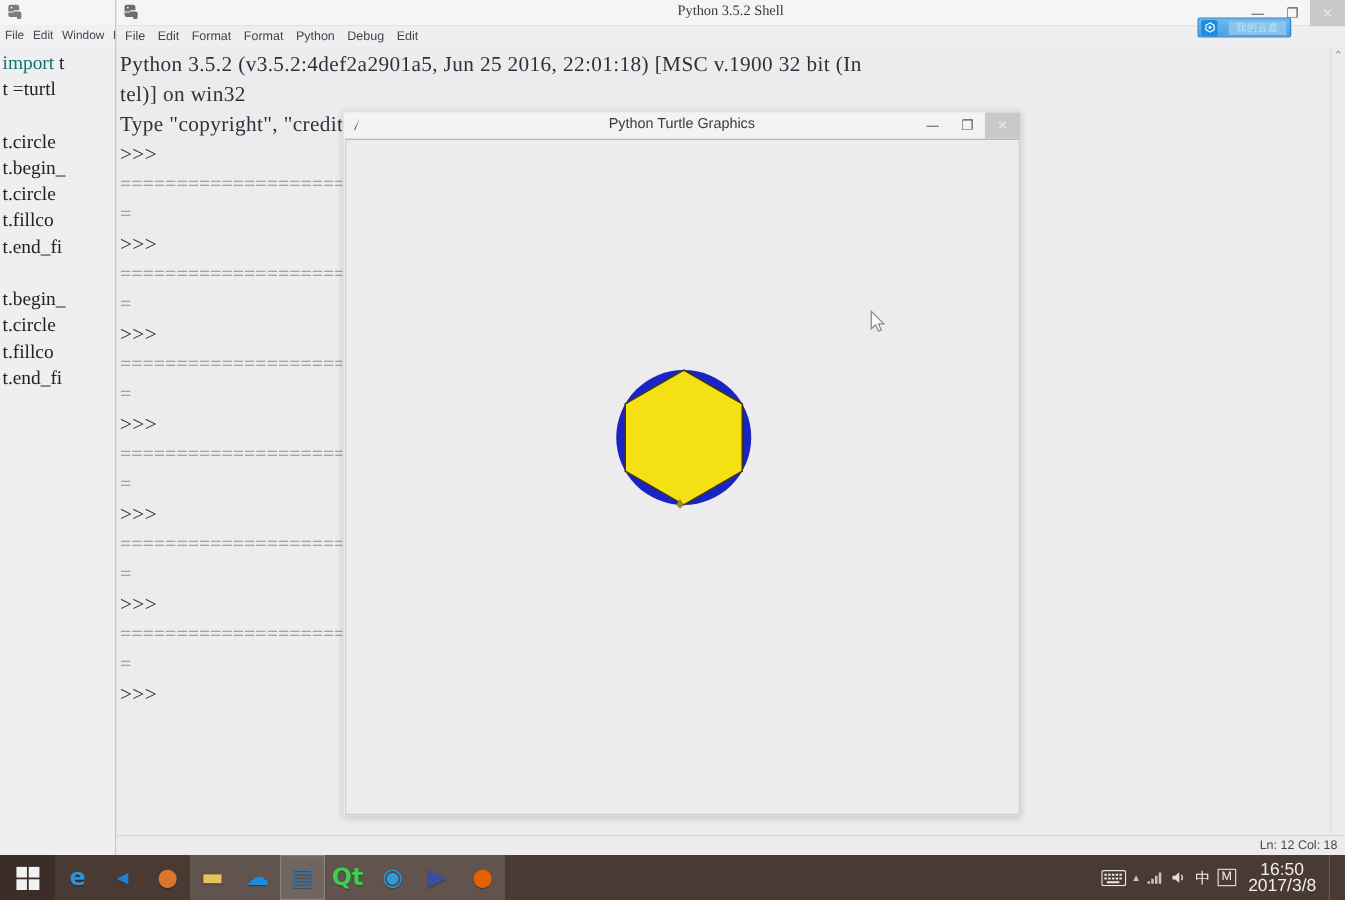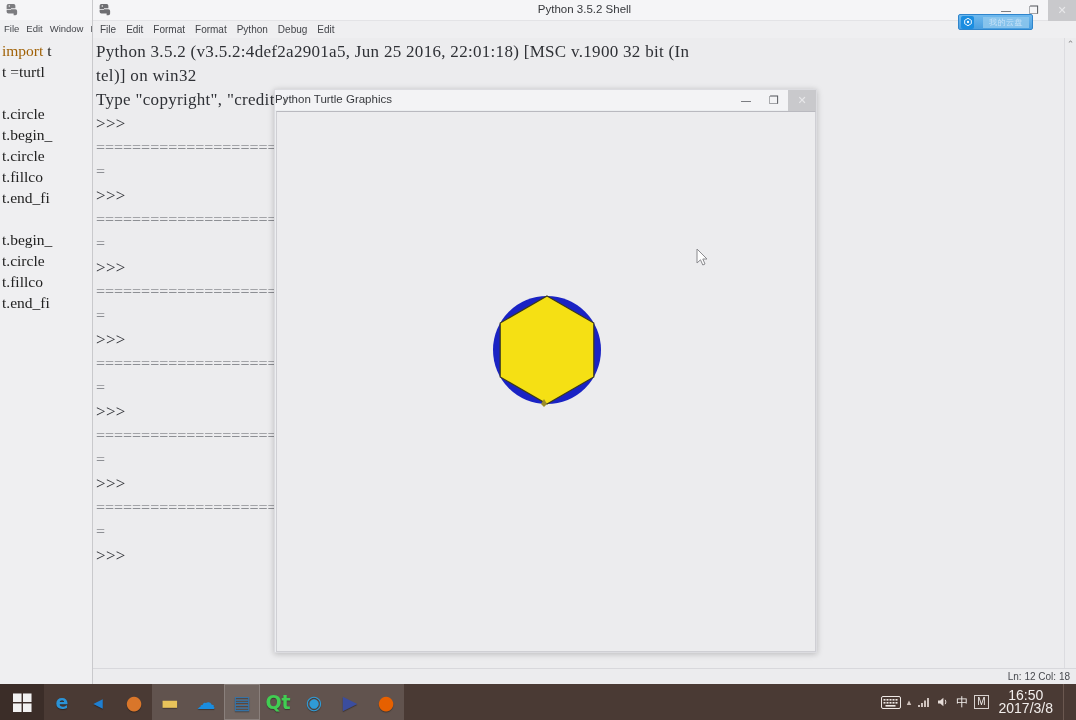--- a/index.html
+++ b/index.html
@@ -25,35 +25,35 @@
   #editor-menubar{
     height:16px; background:#f0f0f2; font-size:9.5px; color:#44464b;
     padding-left:4px; display:flex; gap:7px; align-items:center;
     white-space:nowrap; overflow:hidden;
   }
   #editor-menubar span{ cursor:default; }
   #editor-code{
     padding:4px 0 0 2px; font-family:"Liberation Serif", serif;
     font-size:15.5px; line-height:21px; color:#222; white-space:pre;
   }
-  #editor-code .kw{ color:#a16207; }
+  #editor-code .kw{ color:#0f766e; }
   #editor-code .ln{ display:block; height:21px; overflow:hidden; }
 
   
   #shell-window{
     position:absolute; left:93px; top:0; width:983px; height:684px;
     background:#ececee; overflow:hidden;
   }
   #shell-titlebar{
     height:21px; background:#f5f5f7; position:relative;
     border-bottom:1px solid #e3e3e6;
   }
   #shell-title{
     position:absolute; left:0; right:0; top:3px; text-align:center;
-    font-size:11.5px; color:#37393d;
+    font-size:11.5px; color:#37393d;font-family:Liberation Serif, serif;
   }
   .winbtns{ position:absolute; top:0; right:0; height:21px; display:flex; }
   .winbtn{
     width:28px; height:21px; display:flex; align-items:center; justify-content:center;
     font-size:11px; color:#55575c; font-family:"DejaVu Sans", sans-serif;
   }
   .winbtn.close{ background:#c9c9cc; color:#e8e8ea; }
   #shell-menubar{
     height:17px; background:#efeff1; font-size:10px; color:#43454a;
     padding-left:7px; display:flex; gap:10px; align-items:center;
@@ -82,21 +82,21 @@
   
   #turtle-window{
     position:absolute; left:274px; top:89px; width:543px; height:564px;
     background:#eceef0; box-shadow:0 1px 6px rgba(0,0,0,.22);
     border:1px solid #dcdce0;
   }
   #turtle-titlebar{
     height:20px; background:#f3f3f5; position:relative;
   }
   #turtle-title{
-    position:absolute; left:0; right:0; top:3px; text-align:left;
+    position:absolute; left:0; right:0; top:3px; text-align:center;
     font-size:11.5px; color:#37393d;
   }
   #turtle-canvas{
     position:absolute; left:1px; top:21px; width:540px; height:541px;
     background:#ececee; border:1px solid #cfcfd4; border-top:1px solid #b9b9bf;
     overflow:hidden;
   }
   #drawing{ position:absolute; left:0; top:0; }
 
   

